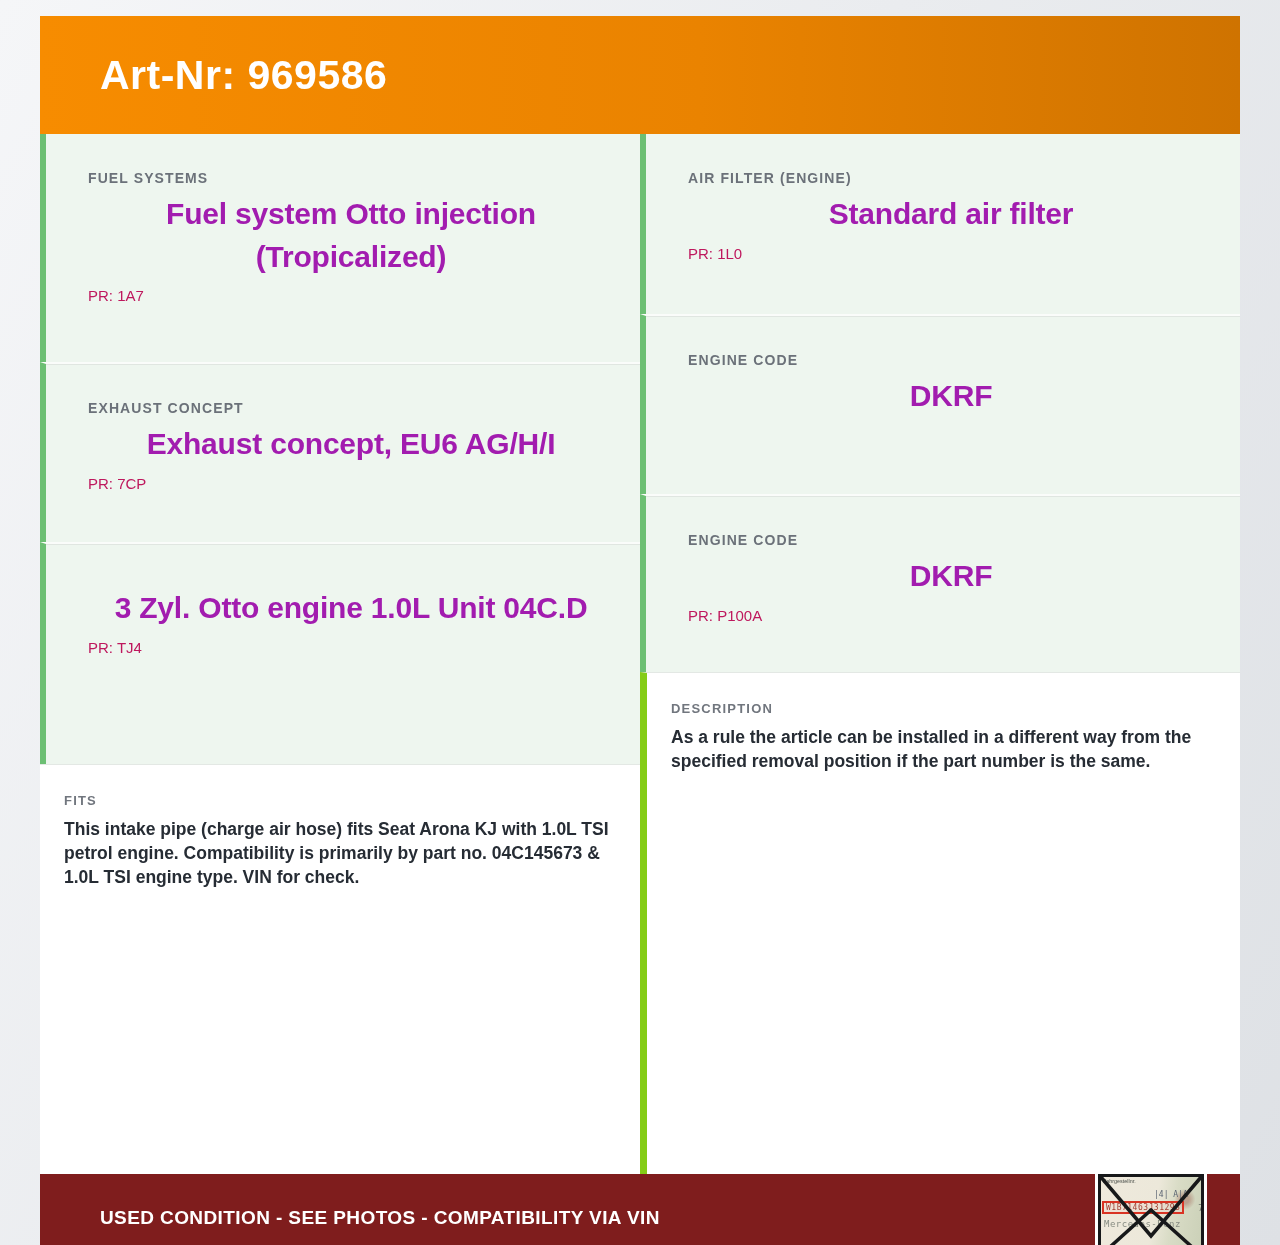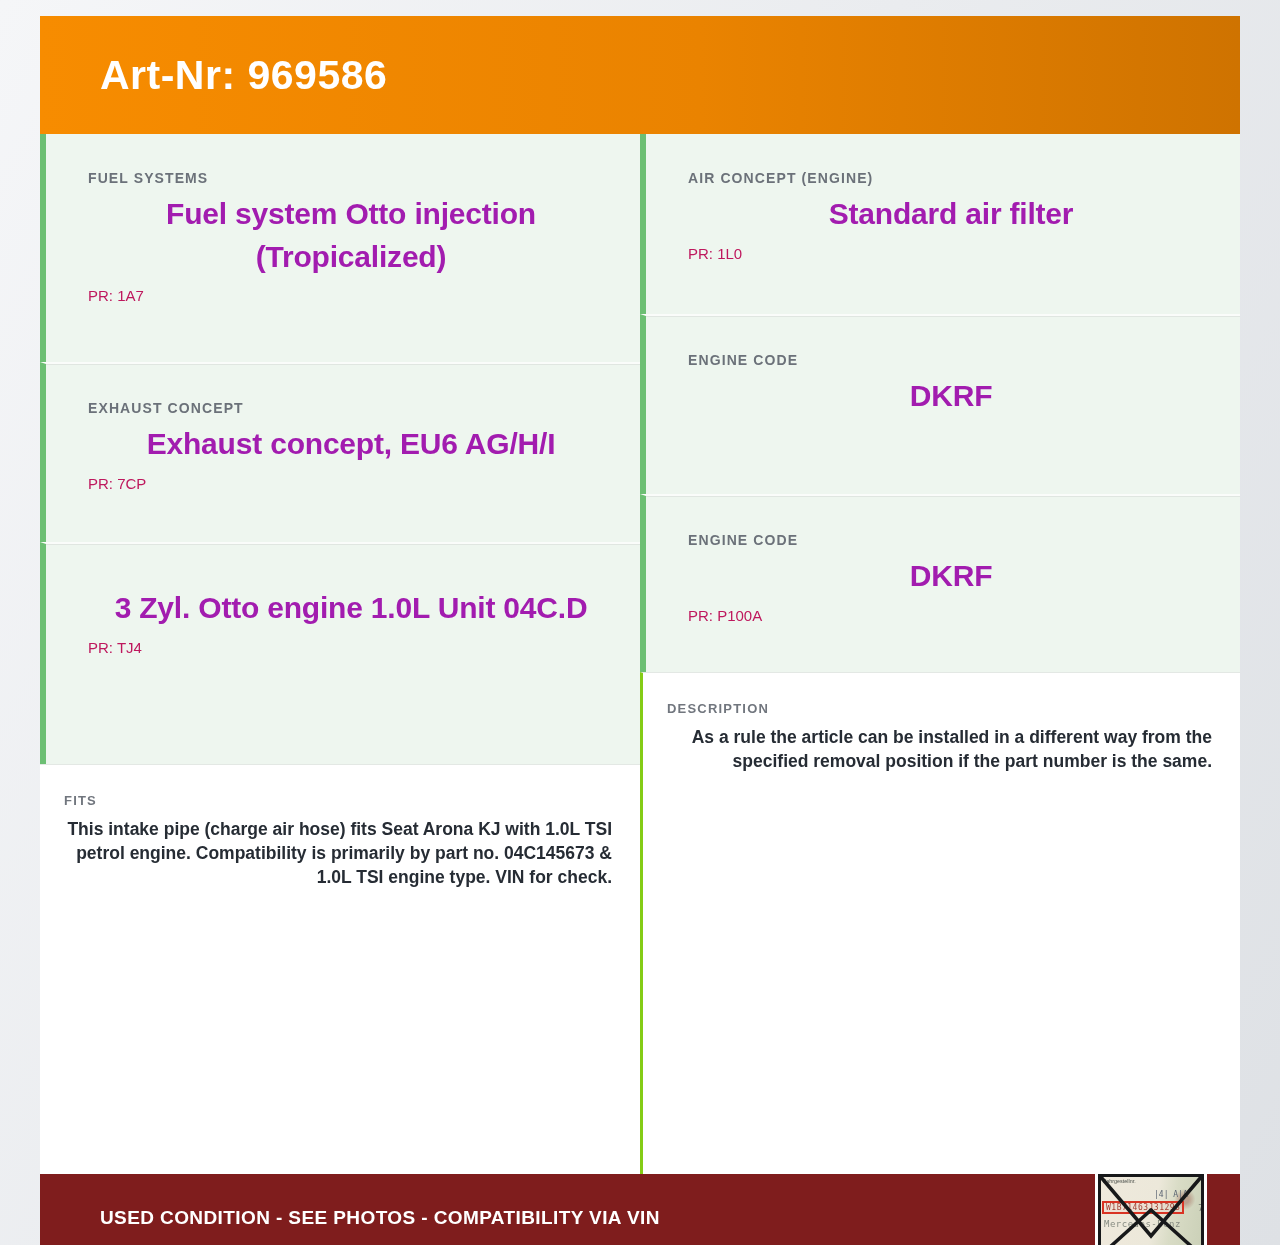--- a/index.html
+++ b/index.html
@@ -32,23 +32,23 @@
 
   .lbl { font-size:14px; font-weight:700; color:#6b7179; letter-spacing:1.1px; }
   .ttl { font-size:30px; font-weight:700; color:#a21caf; line-height:1.42; margin-top:7px; letter-spacing:-0.2px;text-align:center; }
   .pr  { font-size:15px; color:#be185d; margin-top:9px; }
 
   .white {
     background:#ffffff; flex:1 1 auto;
     padding:28px 28px 0 24px;
     border-top:1px solid #e3e8e4;
   }
-  .white.right { border-left:3px solid #84cc16; }
+  .white.right { border-left:7px solid #84cc16; }
   .lbl-sm { font-size:13px; font-weight:700; color:#71767e; letter-spacing:1.2px; }
-  .body-txt { font-size:17.5px; font-weight:700; color:#262c34; line-height:1.38; margin-top:9px; max-width:565px;text-align:right; }
+  .body-txt { font-size:17.5px; font-weight:700; color:#262c34; line-height:1.38; margin-top:9px; max-width:565px; }
 
   
   .h-228{flex:0 0 228px;} .h-180{flex:0 0 180px;} .h-262{flex:0 0 262px;}
   .h-222{flex:0 0 222px;} .h-178{flex:0 0 178px;}
 
   
   .ftr {
     height:87px; flex:0 0 87px;
     background:#7f1d1d;
     display:flex; align-items:center; padding-left:60px;
@@ -106,21 +106,21 @@
         <div class="pr">PR: TJ4</div>
       </div>
       <div class="white">
         <div class="lbl-sm">FITS</div>
         <div class="body-txt">This intake pipe (charge air hose) fits Seat Arona KJ with 1.0L TSI petrol engine. Compatibility is primarily by part no. 04C145673 &amp; 1.0L TSI engine type. VIN for check.</div>
       </div>
     </div>
 
     <div class="col">
       <div class="card h-180">
-        <div class="lbl">AIR CONCEPT (ENGINE)</div>
+        <div class="lbl">AIR FILTER (ENGINE)</div>
         <div class="ttl">Standard air filter</div>
         <div class="pr">PR: 1L0</div>
       </div>
       <div class="card h-180">
         <div class="lbl">ENGINE CODE</div>
         <div class="ttl">DKRF</div>
       </div>
       <div class="card h-178">
         <div class="lbl">ENGINE CODE</div>
         <div class="ttl">DKRF</div>

